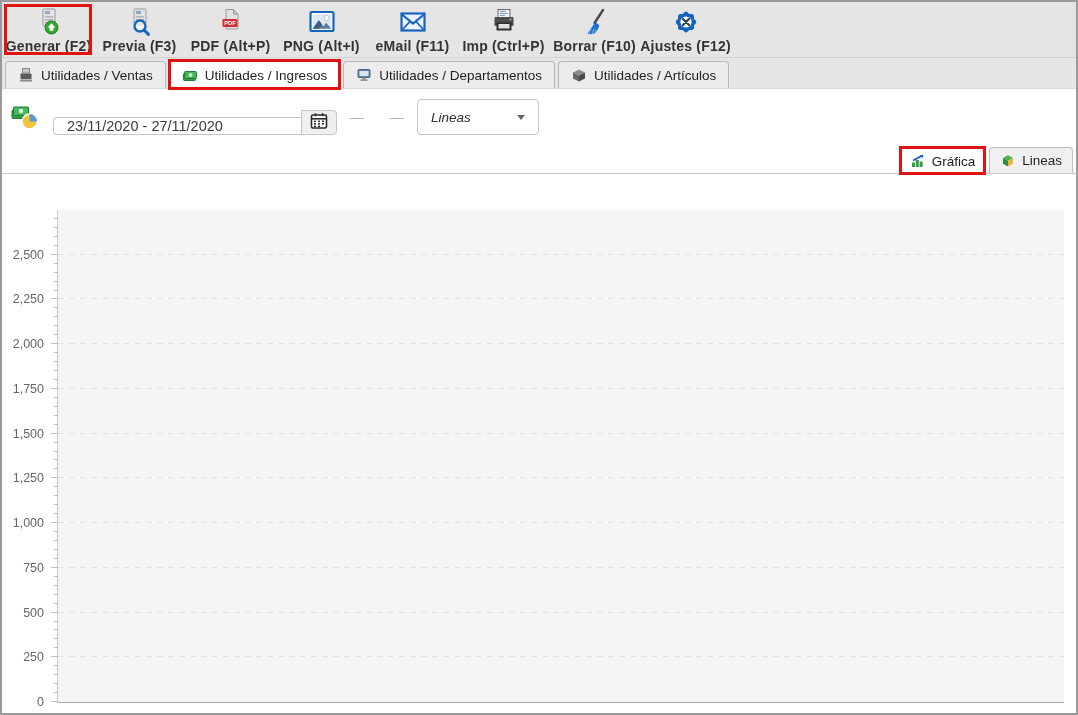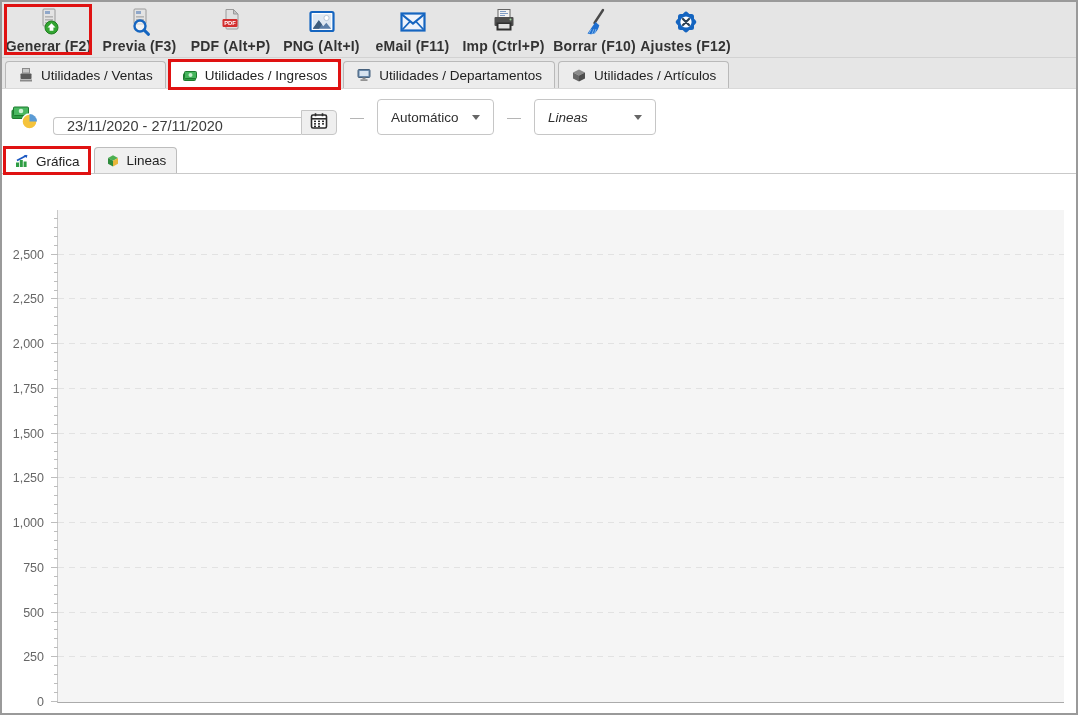--- a/index.html
+++ b/index.html
@@ -34,21 +34,21 @@
   .sep{color:#b5b5b5;margin:0 13px;font-size:14px;}
   .dropdown{height:36px;box-sizing:border-box;border:1px solid #c6c6c6;border-radius:4px;display:flex;
             align-items:center;justify-content:space-between;padding:0 13px;font-size:13.5px;color:#2f2f2f;cursor:pointer;}
   .dd-interval{width:117px;}
   .dd-type{width:122px;font-style:italic;}
   .caret{width:0;height:0;border-left:4.5px solid transparent;border-right:4.5px solid transparent;
          border-top:5.5px solid #666;}
 
   
   .subtab-bar{height:29px;background:#fff;border-bottom:1px solid #c9c9c9;display:flex;
-              align-items:flex-end;padding-left:1px;box-sizing:border-box;}
+              align-items:flex-end;padding-left:19px;box-sizing:border-box;justify-content:flex-end;}
   .subtab{height:26px;box-sizing:border-box;display:flex;align-items:center;gap:6px;padding:0 10px;
           border:1px solid #bdbdbd;border-bottom:none;border-radius:4px 4px 0 0;background:#f0f0f0;
           font-size:13.5px;color:#222;margin-right:3px;position:relative;cursor:pointer;white-space:nowrap;}
   .subtab.active{background:#fff;height:27px;margin-bottom:-1px;}
 
   
   .chart-panel{position:relative;height:539px;background:#fff;}
   .plot{position:absolute;left:55px;right:12px;top:36px;bottom:10px;background:#f5f5f5;
         border-left:1px solid #c9c9c9;border-bottom:1px solid #ababab;}
   .grid{position:absolute;left:0;right:0;height:1px;
@@ -234,24 +234,20 @@
                 <rect x="5" y="12.1" width="2" height="1.5"></rect>
                 <rect x="9" y="12.1" width="2" height="1.5"></rect>
                 <rect x="13" y="12.1" width="2" height="1.5"></rect>
                 <rect x="5" y="14.6" width="2" height="1.5"></rect>
                 <rect x="9" y="14.6" width="2" height="1.5"></rect>
               </g>
             </svg></span>
       </button>
     </div>
     <span class="sep">—</span>
-    <div class="dropdown dd-interval">
-      <span>Automático</span>
-      <span class="caret"></span>
-    </div>
     <span class="sep">—</span>
     <div class="dropdown dd-type">
       <span>Lineas</span>
       <span class="caret"></span>
     </div>
   </div>
 
   <div class="subtab-bar">
       <div class="subtab active hl">
         <span style="display:flex">

